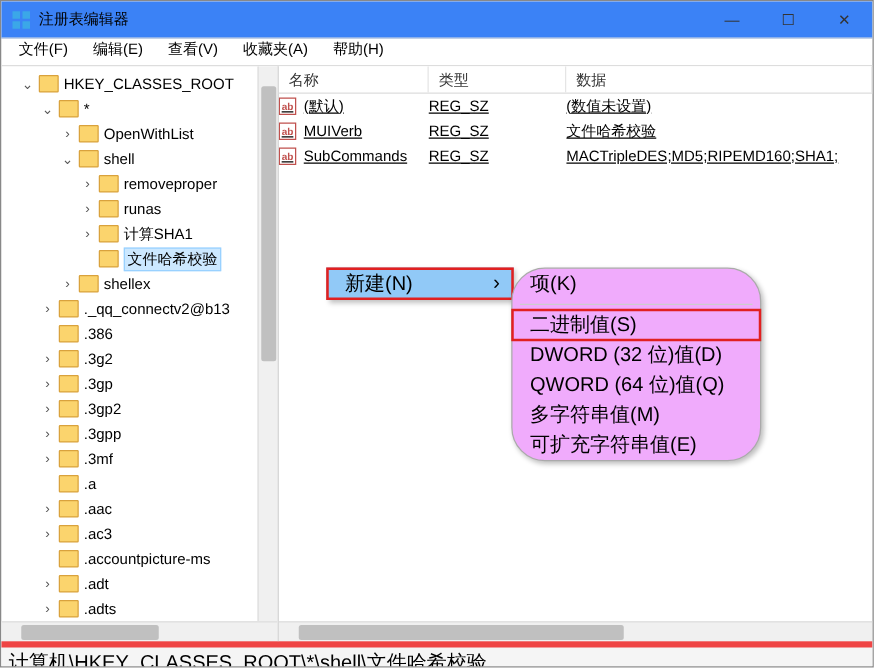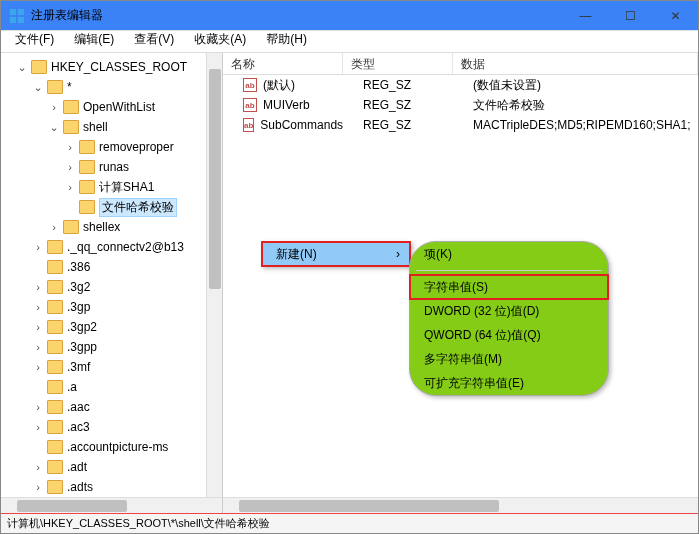--- a/index.html
+++ b/index.html
@@ -20,28 +20,28 @@
   .ind1{padding-left:14px;} .ind2{padding-left:30px;} .ind3{padding-left:46px;} .ind4{padding-left:62px;}
   .tree-scroll-h { position:absolute; bottom:0; left:0; right:0; height:16px; background:#f0f0f0; border-top:1px solid #ddd;}
   .tree-scroll-v { position:absolute; top:0; right:0; bottom:16px; width:16px; background:#f0f0f0; border-left:1px solid #ddd;}
   .tree-scroll-h .thumb{position:absolute;left:16px;top:2px;height:12px;width:110px;background:#c0c0c0;border-radius:2px;}
   .tree-scroll-v .thumb{position:absolute;top:16px;left:2px;width:12px;height:220px;background:#c0c0c0;border-radius:2px;}
   .listpane { flex:1; position:relative; overflow:hidden;}
   .list-header { display:flex; height:22px; border-bottom:1px solid #ddd; background:#fff;}
   .list-header div { border-right:1px solid #e5e5e5; padding:3px 8px; color:#333;}
   .col-name{width:120px;} .col-type{width:110px;} .col-data{flex:1;}
   .list-row { display:flex; height:20px; align-items:center;}
-  .list-row .cell{padding:0 20px;} 
+  .list-row .cell{padding:0 0;text-decoration:underline;} 
   .list-row .nm{width:120px; display:flex; align-items:center;}
   .list-row .tp{width:110px;} .list-row .dt{flex:1; white-space:nowrap; overflow:hidden;}
   .valicon{width:14px;height:14px;border:1px solid #c0504d;display:inline-flex;align-items:center;justify-content:center;margin-right:6px;font-size:8px;color:#c0504d;font-weight:bold;background:#fff;}
   .list-scroll-h { position:absolute; bottom:0; left:0; right:0; height:16px; background:#f0f0f0; border-top:1px solid #ddd;}
   .list-scroll-h .thumb{position:absolute;left:16px;top:2px;height:12px;width:260px;background:#c0c0c0;border-radius:2px;}
-  .statusbar { height:20px; border-top:1px solid #ef4444; padding:2px 6px; font-size:11px; background:#f5f5f5;}
-  .ctxmenu { position:absolute; background:#84cc16; border:1px solid #aaa; box-shadow:2px 2px 4px rgba(0,0,0,.25); font-size:12px;margin-top:27px;}
+  .statusbar { height:20px; border-top:5px solid #ef4444; padding:2px 6px; font-size:16px; background:#f5f5f5;}
+  .ctxmenu { position:absolute; background:#f0abfc; border:1px solid #aaa; box-shadow:2px 2px 4px rgba(0,0,0,.25); font-size:16px;}
   .ctxmenu .item{height:24px;display:flex;align-items:center;padding:0 22px 0 14px; white-space:nowrap; position:relative;}
   .ctxmenu .item.hl{background:#91c9f7;}
   .ctxmenu .arrow{position:absolute;right:10px;}
   .red-box{outline:2px solid #e12020; outline-offset:-1px;}
   .sub1{left:38px; top:161px; width:150px;}
   .sub2{left:186px; top:161px; width:200px;border-radius:27px;}
   .sep{height:1px;background:#ccc;margin:4px 6px;}
 </style>
 </head>
 <body>
@@ -225,21 +225,21 @@
           <span>新建(N)</span>
           <span class="arrow">›</span>
         </div>
     </div>
     <div class="ctxmenu sub2">
       <div class="item">
           <span>项(K)</span>
         </div>
       <div class="sep"></div>
       <div class="item red-box">
-          <span>字符串值(S)</span>
+          <span>二进制值(S)</span>
         </div>
       <div class="item">
           <span>DWORD (32 位)值(D)</span>
         </div>
       <div class="item">
           <span>QWORD (64 位)值(Q)</span>
         </div>
       <div class="item">
           <span>多字符串值(M)</span>
         </div>

